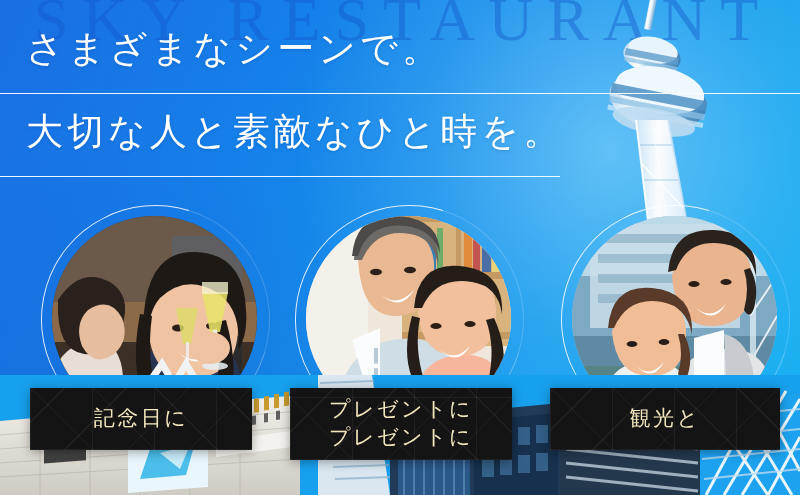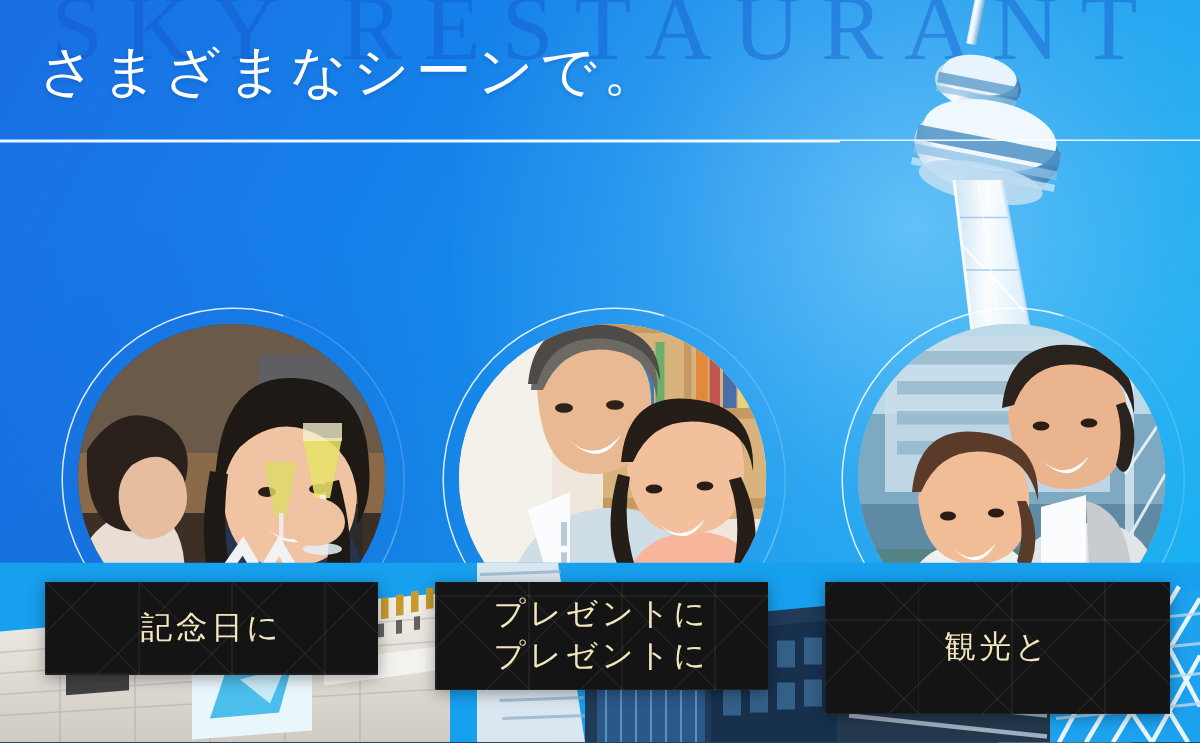--- a/index.html
+++ b/index.html
@@ -120,21 +120,21 @@
   }
   .plate-text {
     color: #f2e6bd;
     font-size: 21px;
     line-height: 1.32;
     letter-spacing: 2.5px;
     font-family: "Liberation Serif", "DejaVu Serif", serif;
   }
   .p1 { left: 30px;  top: 388px; width: 222px; height: 62px; }
   .p2 { left: 290px; top: 388px; width: 222px; height: 72px; }
-  .p3 { left: 550px; top: 388px; width: 230px; height: 88px; }
+  .p3 { left: 550px; top: 388px; width: 230px; height: 62px; }
 
   
   .buildings { position: absolute; left: 0; bottom: 0; width: 800px; height: 120px; }
   .buildings svg { display: block; width: 100%; height: 100%; }
 </style>
 </head>
 <body>
 
 <div id="banner">
 
@@ -203,20 +203,21 @@
       <path d="M128 150 L196 520" stroke="#cfe4f4" stroke-width="2" fill="none" opacity=".8"></path>
       <path d="M112 152 L168 520" stroke="#ffffff" stroke-width="1.2" fill="none" opacity=".5"></path>
 
       <path d="M132 500 L206 500 L216 530 L124 530 Z" fill="#dfeefb" opacity=".9"></path>
     </svg>
   </div>
 
   <div class="headline">
     <div class="hl-line hl-1">さまざまなシーンで。</div>
     <div class="rule rule-1"></div>
+    <div class="hl-line hl-2">大切な人と素敵なひと時を。</div>
     <div class="rule rule-2"></div>
   </div>
 
   <div class="circles">
 
     <div class="circle-wrap c1">
       <div class="ring"></div>
       <div class="photo">
         <svg viewBox="0 0 205 205" xmlns="http://www.w3.org/2000/svg">
           <rect width="205" height="205" fill="#4b3a2e"></rect>

